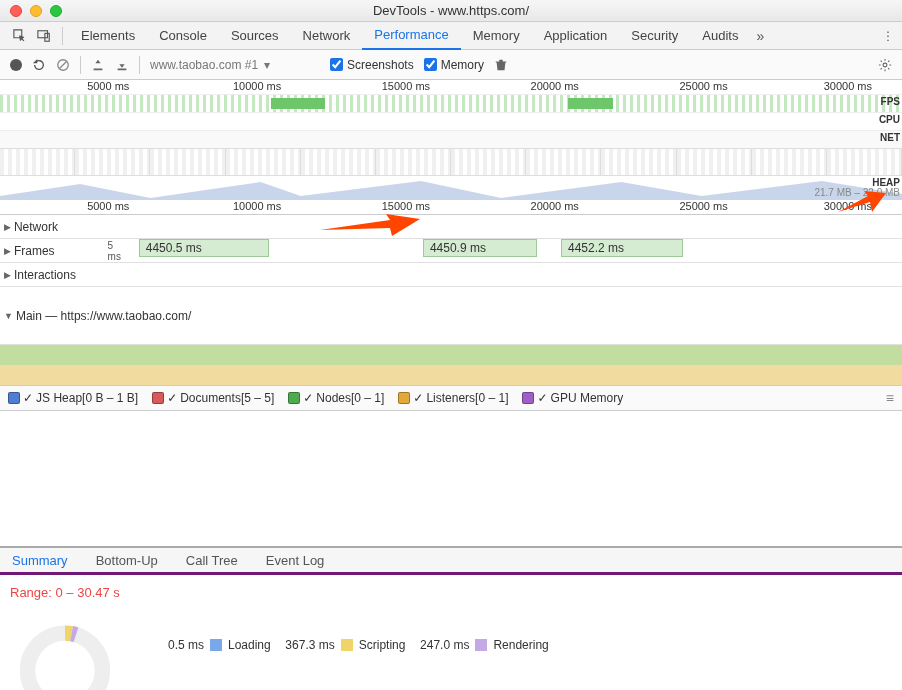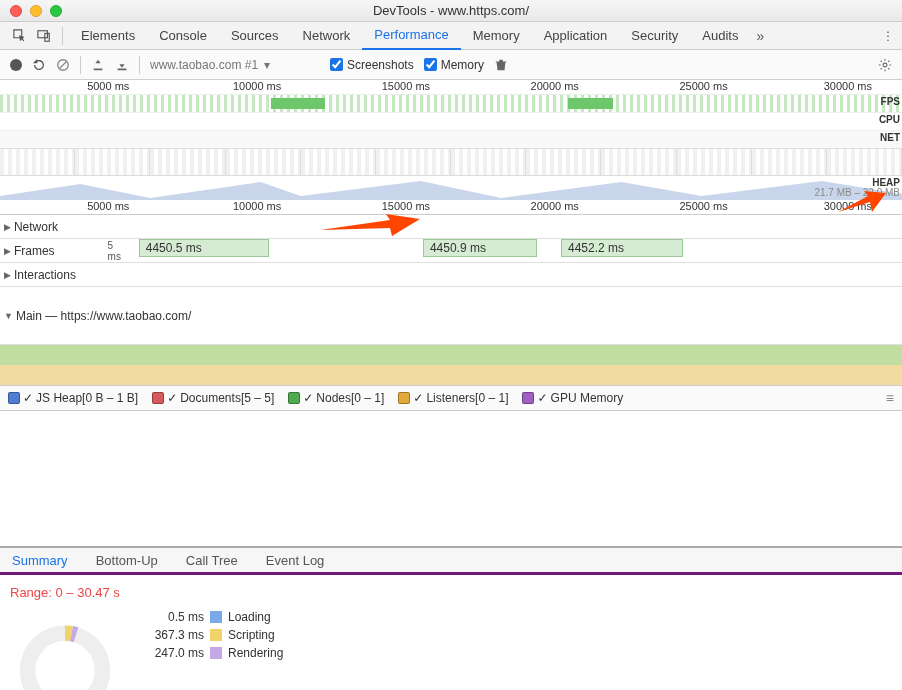--- a/index.html
+++ b/index.html
@@ -68,21 +68,21 @@
 .whitespace { height: 136px; background: #fff; border-bottom: 1px solid #aaa; }
 
 .bottom-tabs { height: 28px; display: flex; align-items: center; gap: 28px; padding: 0 12px; border-top: 1px solid #aaa; border-bottom: 3px solid #701a75; background: #f6f6f6; font-size: 13px; }
 .btab { padding: 4px 0; color: #555; cursor: default; }
 .btab.active { color: #1a73e8; }
 
 .summary { padding: 10px; display: flex; flex-direction: column; gap: 10px; font-size: 12px; }
 .range-lbl { font-size: 13px; color: #ef4444; }
 .sum-row { display: flex; gap: 24px; }
 .donut { width: 110px; height: 70px; }
-.legend { display: flex; flex-direction: column; gap: 4px; }
+.legend { display: flex; flex-direction: row; gap: 4px; }
 .lg { display: flex; align-items: center; gap: 6px; }
 .lg .n { width: 60px; text-align: right; }
 .lg .sw { width: 12px; height: 12px; }
 .sw.blue { background: #7aa8e8; } .sw.yellow { background: #f1d469; } .sw.purple { background: #c5a9e6; }
 
 svg.icon { width: 14px; height: 14px; }
 </style>
 </head>
 <body>
 

